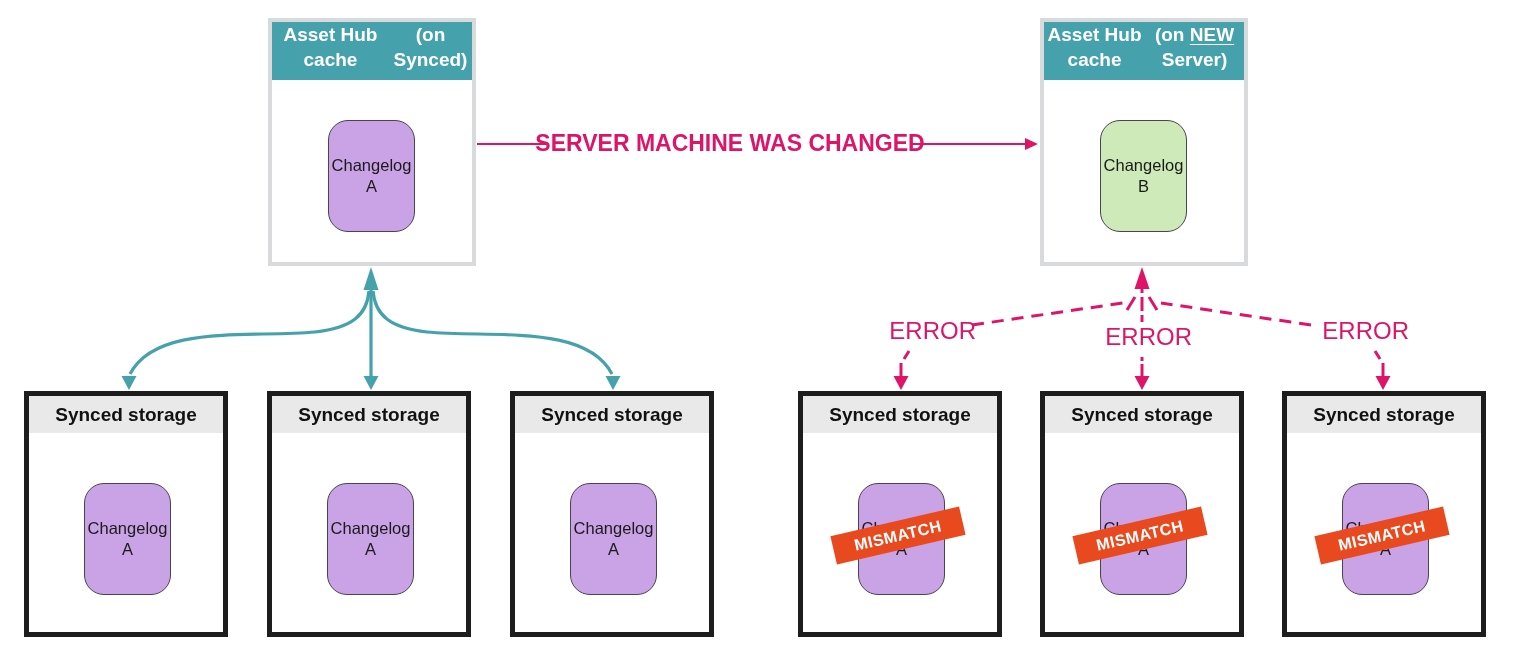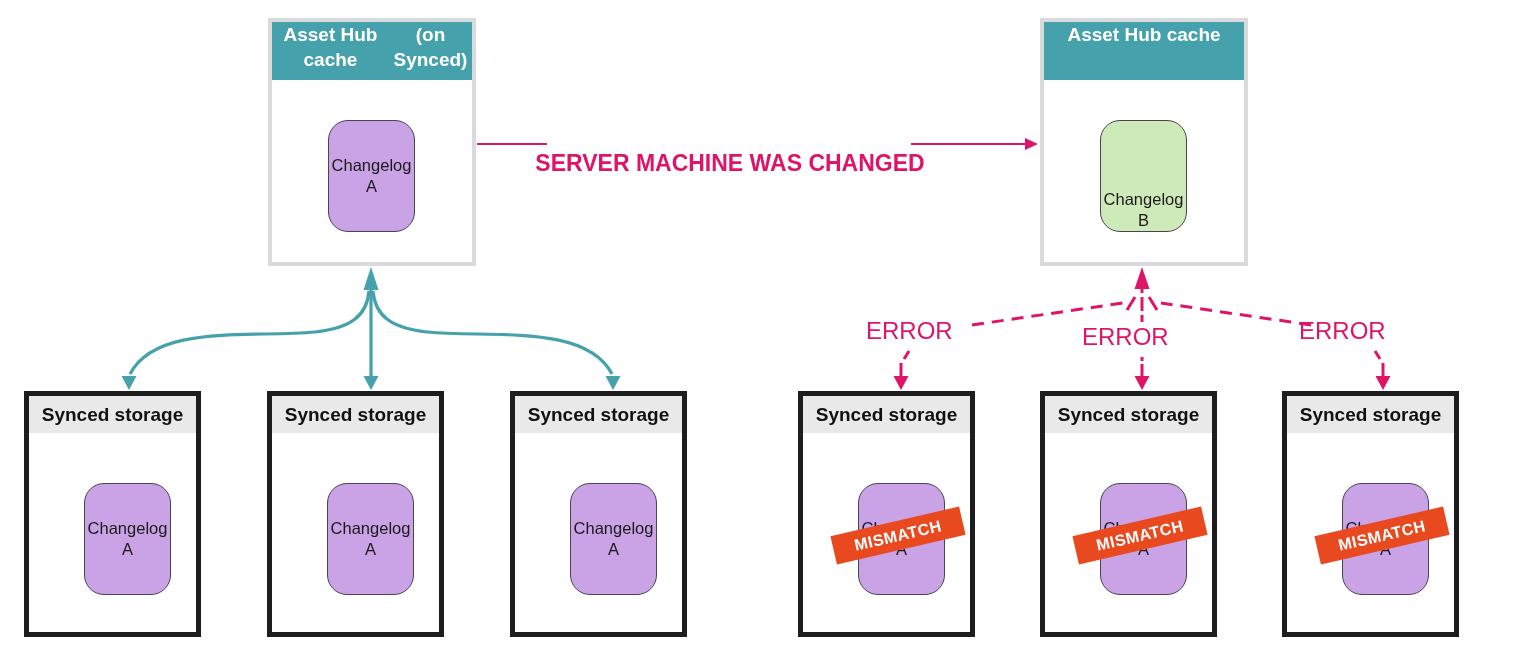--- a/index.html
+++ b/index.html
@@ -12,39 +12,39 @@
          font-size:19px;line-height:25px;text-align:center;display:flex;
          justify-content:center;}
   .u{text-decoration:underline;text-underline-offset:3px;}
 
   
   .chip{position:absolute;width:87px;height:112px;border:1.5px solid #4a4352;
         border-radius:20px;display:flex;align-items:center;justify-content:center;
         text-align:center;font-size:16.5px;line-height:21px;color:#1a1a1a;
         box-sizing:border-box;padding:0 7px;}
   .chip.purple{background:var(--purple);}
-  .chip.green{background:var(--green);align-items:flex-end;}
+  .chip.green{background:var(--green);}
   .cache .chip{left:56px;top:98px;}
 
   
-  .storage{position:absolute;top:391px;width:177px;height:246px;background:#fff;
+  .storage{position:absolute;top:391px;width:204px;height:246px;background:#fff;
            border:5px solid #1d1d1d;box-sizing:border-box;}
   .storage-header{height:37px;background:var(--grayhead);display:flex;align-items:center;
            justify-content:center;font-weight:bold;font-size:19px;color:#111;}
   .storage .chip{left:55px;top:87px;}
 
   
   .stamp{position:absolute;width:132px;height:29px;background:var(--orange);color:#fff;
          font-weight:bold;font-size:16px;letter-spacing:.5px;display:flex;
          align-items:center;justify-content:center;transform:rotate(-13deg);z-index:5;}
 
   
   .transition-label{position:absolute;left:480px;top:130px;width:500px;text-align:center;
-         font-weight:bold;font-size:23px;color:var(--pink);white-space:nowrap;margin-top:20px;}
-  .error-label{position:absolute;width:110px;text-align:left;font-size:24px;
+         font-weight:bold;font-size:23px;color:var(--pink);white-space:nowrap;}
+  .error-label{position:absolute;width:110px;text-align:right;font-size:24px;
          color:var(--pink);white-space:nowrap;}
 
   
   svg.arrows{position:absolute;left:0;top:0;width:1514px;height:660px;}
   .teal-s{stroke:var(--teal);stroke-width:3.2;fill:none;}
   .teal-f{fill:var(--teal);}
   .pink-s{stroke:var(--pink);stroke-width:2.2;fill:none;}
   .pink-s3{stroke:var(--pink);stroke-width:3;fill:none;}
   .pink-d{stroke:var(--pink);stroke-width:3;fill:none;stroke-dasharray:12 8;}
   .pink-f{fill:var(--pink);}
@@ -101,20 +101,21 @@
       <div>(on Synced)</div>
     </div>
     <div class="chip purple">
       <span>Changelog A</span>
     </div>
   </div>
 
   <div class="cache" style="left:1040px">
     <div class="cache-header">
       <div>Asset Hub cache</div>
+      <div><span>(on </span><span class="u">NEW</span><span> Server)</span></div>
     </div>
     <div class="chip green">
       <span>Changelog B</span>
     </div>
   </div>
 
   <div class="transition-label">SERVER MACHINE WAS CHANGED</div>
 
   <div class="error-label" style="left:866px;top:317px">ERROR</div>
   <div class="error-label" style="left:1082px;top:323px">ERROR</div>

